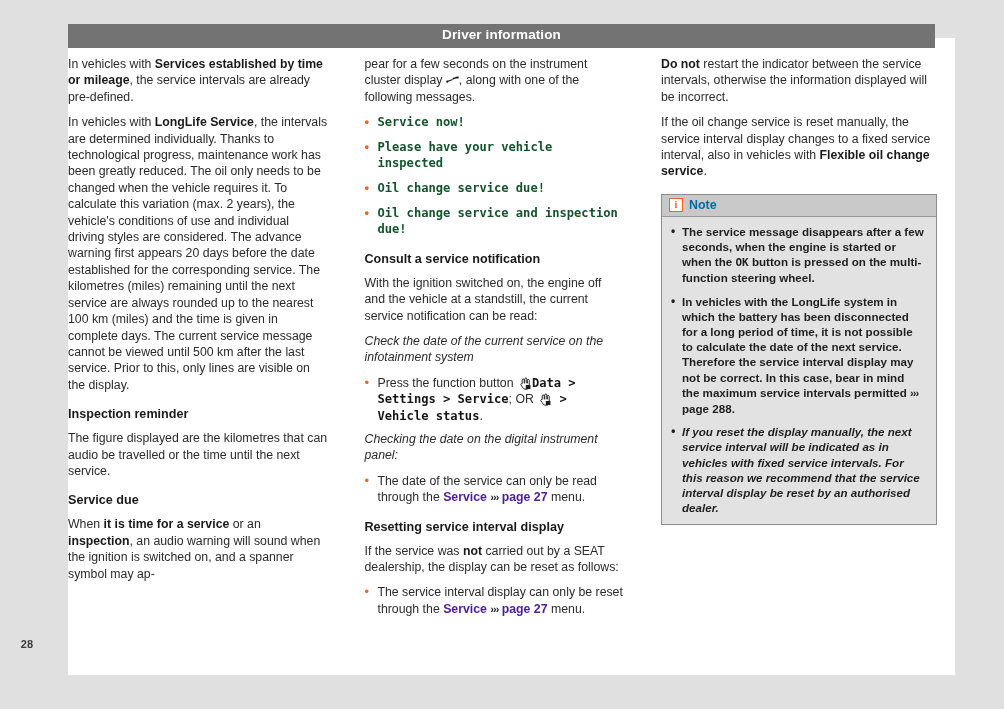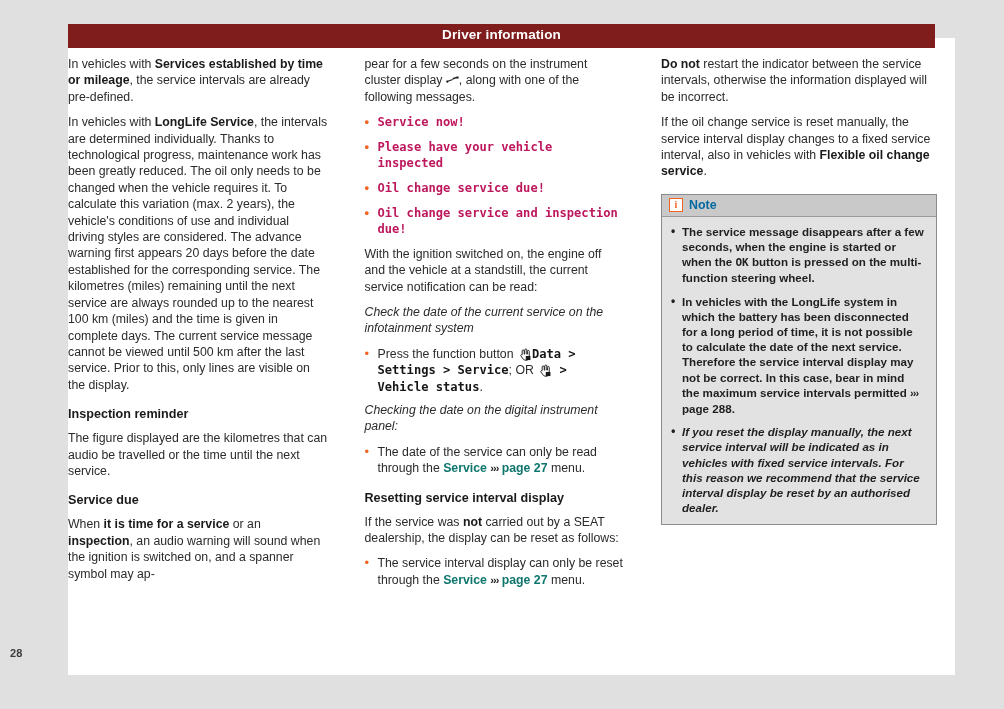--- a/index.html
+++ b/index.html
@@ -23,33 +23,33 @@
   }
   .margin-strip {
     position: absolute;
     left: 0px; top: 0px;
     width: 20px; height: 637px;
     background: #e0e0e0;
   }
   .page-number {
     position: absolute;
     left: -38px;
-    bottom: 16px;
+    bottom: 25px;
     width: 34px;
-    text-align: left;
+    text-align: center;
     font-size: 11px;
     font-weight: bold;
     color: #3c3c3c;
     letter-spacing: 0.2px;
   }
   .header-bar {
     position: absolute;
     left: 68px; top: 24px;
     width: 867px; height: 24px;
-    background: #7f1d1d;
+    background: #737373;
   }
   .header-title {
     position: absolute;
     left: 0; right: 0;
     top: 3px;
     text-align: center;
     color: #ffffff;
     font-size: 13.5px;
     font-weight: 600;
     letter-spacing: 0.1px;
@@ -108,34 +108,34 @@
     color: #161616;
   }
   .mono-bullet {
     position: relative;
     padding-left: 13px;
     margin: 0 0 8px 0;
     font-family: "DejaVu Sans Mono", "Liberation Mono", monospace;
     font-weight: bold;
     font-size: 12.1px;
     line-height: 16.6px;
-    color: #be185d;
+    color: #14532d;
   }
   .mono-bullet::before {
     content: "\2022";
     position: absolute;
     left: 0; top: 0;
     color: #f26422;
     font-family: "Liberation Sans", sans-serif;
     font-size: 13px;
     line-height: 16.6px;
   }
   .ref {
     font-weight: bold;
-    color: #0f766e;
+    color: #4c1d95;
     white-space: nowrap;
   }
   .chev {
     color: #1a1a1a;
     font-weight: bold;
     letter-spacing: -1px;
     font-size: 11px;
   }
   .note-box {
     margin-top: 14px;
@@ -239,20 +239,21 @@
               <path d="M13 3.2 L20 1.0 L21 3.6 L14.2 6.0 Z" fill="#1a1a1a"></path>
               <path d="M19.5 0.6 L25.5 0 L25 4.2 L20.4 4.0 Z" fill="#1a1a1a"></path>
               <circle cx="2.6" cy="10.4" r="2.2" fill="#1a1a1a"></circle>
             </svg></span><span>, along with one of the following messages.</span></p>
 
       <div class="mono-bullet">Service now!</div>
       <div class="mono-bullet">Please have your vehicle inspected</div>
       <div class="mono-bullet">Oil change service due!</div>
       <div class="mono-bullet">Oil change service and inspection due!</div>
 
+      <h3 class="subhead">Consult a service notification</h3>
       <p>With the ignition switched on, the engine off and the vehicle at a standstill, the current service notification can be read:</p>
 
       <p><i>Check the date of the current service on the infotainment system</i></p>
 
       <div class="bullet-line"><span>Press the function button </span><span class="icon-hand"><svg viewBox="0 0 14 14" width="13" height="13">
               <path d="M4.5 7.2 V3.2 a1.1 1.1 0 0 1 2.2 0 V6.6 h0.6 V2.2 a1.1 1.1 0 0 1 2.2 0 V6.6 h0.6 V3.6 a1 1 0 0 1 2 0 V9.6 c0 2.2-1.4 3.6-3.4 3.6 -2.1 0-3.3-1.1-4.1-2.6 L3 8.3 a1 1 0 0 1 1.5-1.1 Z" fill="none" stroke="#1a1a1a" stroke-width="1"></path>
               <rect x="8.4" y="8.6" width="5" height="4.4" fill="#1a1a1a"></rect>
             </svg></span><span class="mono">Data &gt; Settings &gt; Service</span><span>; OR </span><span class="icon-hand"><svg viewBox="0 0 14 14" width="13" height="13">
               <path d="M4.5 7.2 V3.2 a1.1 1.1 0 0 1 2.2 0 V6.6 h0.6 V2.2 a1.1 1.1 0 0 1 2.2 0 V6.6 h0.6 V3.6 a1 1 0 0 1 2 0 V9.6 c0 2.2-1.4 3.6-3.4 3.6 -2.1 0-3.3-1.1-4.1-2.6 L3 8.3 a1 1 0 0 1 1.5-1.1 Z" fill="none" stroke="#1a1a1a" stroke-width="1"></path>
               <rect x="8.4" y="8.6" width="5" height="4.4" fill="#1a1a1a"></rect>

